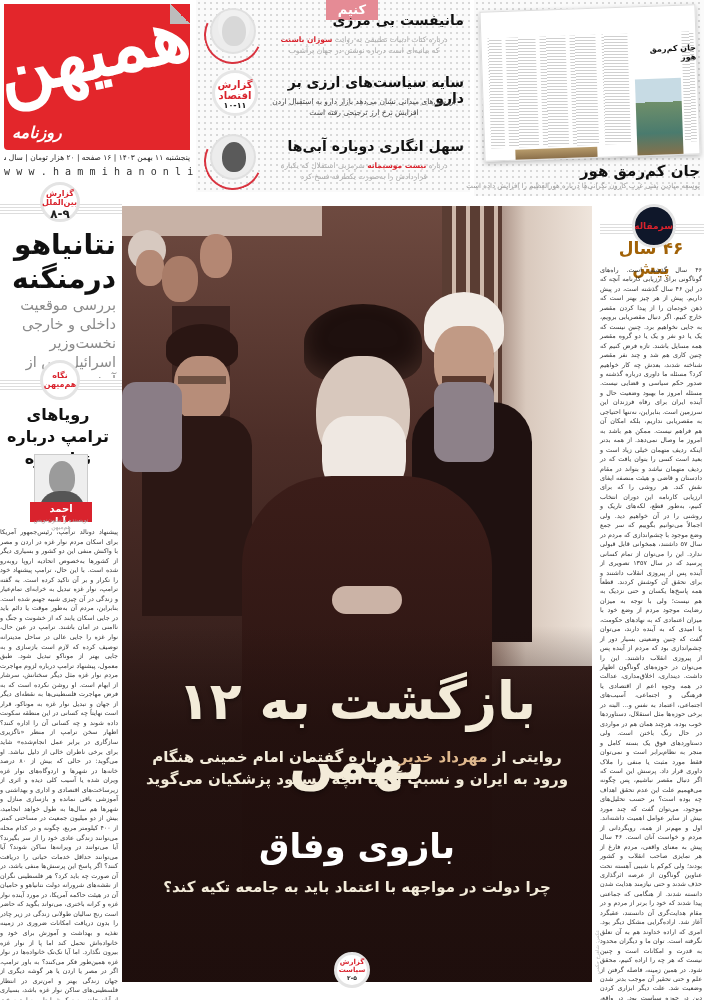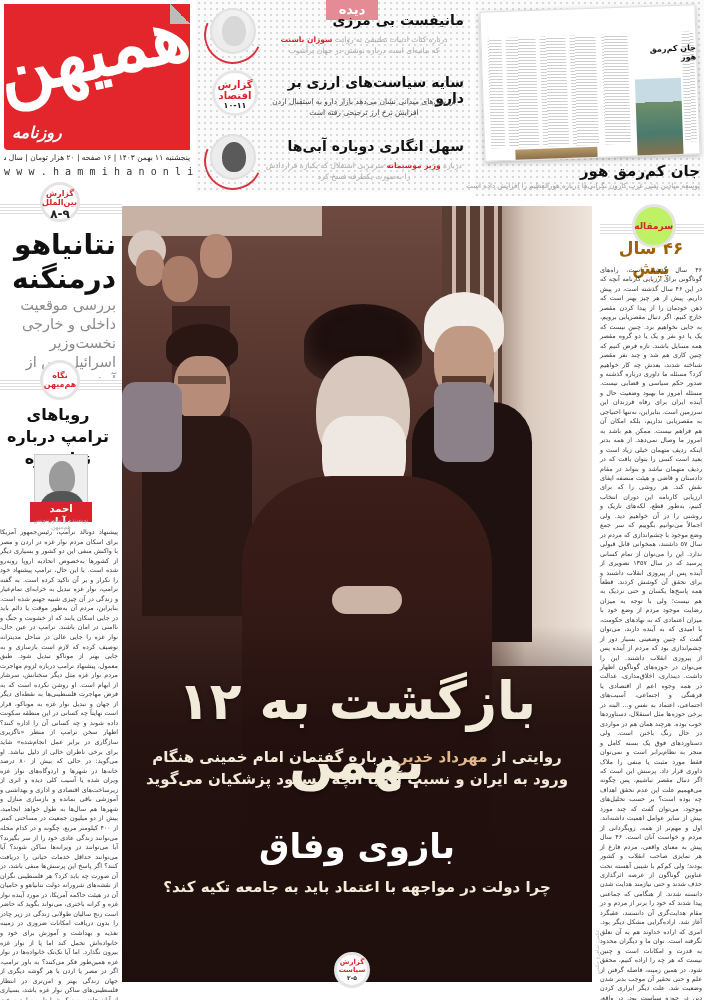--- a/index.html
+++ b/index.html
@@ -64,37 +64,37 @@
   .subhead-main { position: absolute; left: 20px; right: 20px; top: 540px; text-align: center; color: #f3ebd9; font-size: 15px; line-height: 22px; font-weight: bold; }
   .subhead-main .hl { color: #e0b98e; }
   .headline-2 { position: absolute; left: 0; right: 0; top: 620px; text-align: center; color: #fff; font-weight: bold; font-size: 34px; }
   .subhead-2 { position: absolute; left: 0; right: 0; top: 672px; text-align: center; color: #f3ebd9; font-size: 15px; font-weight: bold; }
   .politics-badge { position: absolute; left: 334px; top: 952px; width: 36px; height: 36px; border-radius: 50%; background: #fff; border: 3px solid #e4e4e4; text-align: center; padding-top: 3px; z-index: 3; }
   .politics-badge .p1 { color: #d9232d; font-weight: bold; font-size: 7px; line-height: 8px; display: block; }
   .politics-badge .p2 { color: #222; font-weight: bold; font-size: 6px; display: block; }
 
   
   .right-col { position: absolute; left: 600px; top: 196px; width: 104px; height: 804px; }
-  .editorial-badge { position: absolute; left: 32px; top: 8px; width: 44px; height: 44px; border-radius: 50%; background: #bef264; border: 3px solid #e4e4e4; text-align: center; line-height: 38px; color: #d9232d; font-weight: bold; font-size: 9px; z-index: 2; }
+  .editorial-badge { position: absolute; left: 32px; top: 8px; width: 44px; height: 44px; border-radius: 50%; background: #0f172a; border: 3px solid #e4e4e4; text-align: center; line-height: 38px; color: #d9232d; font-weight: bold; font-size: 9px; z-index: 2; }
   .editorial-title { position: absolute; right: 2px; top: 42px; width: 102px; text-align: center; font-weight: bold; font-size: 17px; color: #a16207; }
   .right-body { position: absolute; right: 2px; top: 70px; width: 102px; font-size: 6.4px; line-height: 9.45px; color: #333; text-align: justify; }
 </style>
 </head>
 <body>
 
 <div class="logo">
   <div class="logo-corner2"></div>
   <div class="logo-name">همیهن</div>
   <div class="logo-sub">روزنامه</div>
 </div>
 <div class="dateline">پنجشنبه ۱۱ بهمن ۱۴۰۳ | ۱۶ صفحه | ۲۰ هزار تومان | سال سوم | شماره ۷۱۴</div>
 <div class="website">www.hammihanonline.ir</div>
 
 <div class="top-strip dots">
-  <div class="jaar-tag">دیده</div>
+  <div class="jaar-tag">کنیم</div>
 
   <div class="top-item" style="top:4px;">
     <div class="avatar-arc"></div>
     <div class="avatar-round">
       <div class="face" style="background:#d8d8d8; box-shadow: 0 -6px 0 4px #f0f0f0;"></div>
     </div>
     <div class="top-title">مانیفست بی مرزی</div>
     <div class="top-desc">
       <span>درباره کتاب ادبیات تطبیقی به روایت </span><span class="hl">سوزان باسنت</span><br><span>که بیانیه‌ای است درباره نوشتن در جهان پرآشوب</span>
     </div>
@@ -110,21 +110,21 @@
     <div class="top-desc dark">بررسی‌های میدانی نشان می‌دهد بازار دارو به استقبال اردن افزایش نرخ ارز ترجیحی رفته است</div>
   </div>
 
   <div class="top-item" style="top:130px;">
     <div class="avatar-arc"></div>
     <div class="avatar-round">
       <div class="face" style="background:#5a5a5a;"></div>
     </div>
     <div class="top-title">سهل انگاری دوباره آبی‌ها</div>
     <div class="top-desc">
-      <span>درباره </span><span class="hl">وزیر موسیمانه</span><span> سرمربی استقلال که یکباره قرارداد‌ش را به‌صورت یکطرفه فسخ کرد</span>
+      <span>درباره </span><span class="hl">نیست موسیمانه</span><span> سرمربی استقلال که یکباره قرارداد‌ش را به‌صورت یکطرفه فسخ کرد</span>
     </div>
   </div>
 </div>
 
 <div class="promo dots">
   <div class="promo-paper">
     <div class="pp-col" style="left:6px; width:14px;"></div>
     <div class="pp-col" style="left:24px; width:30px;"></div>
     <div class="pp-col" style="left:58px; width:26px;"></div>
     <div class="pp-col" style="left:88px; width:26px;"></div>

